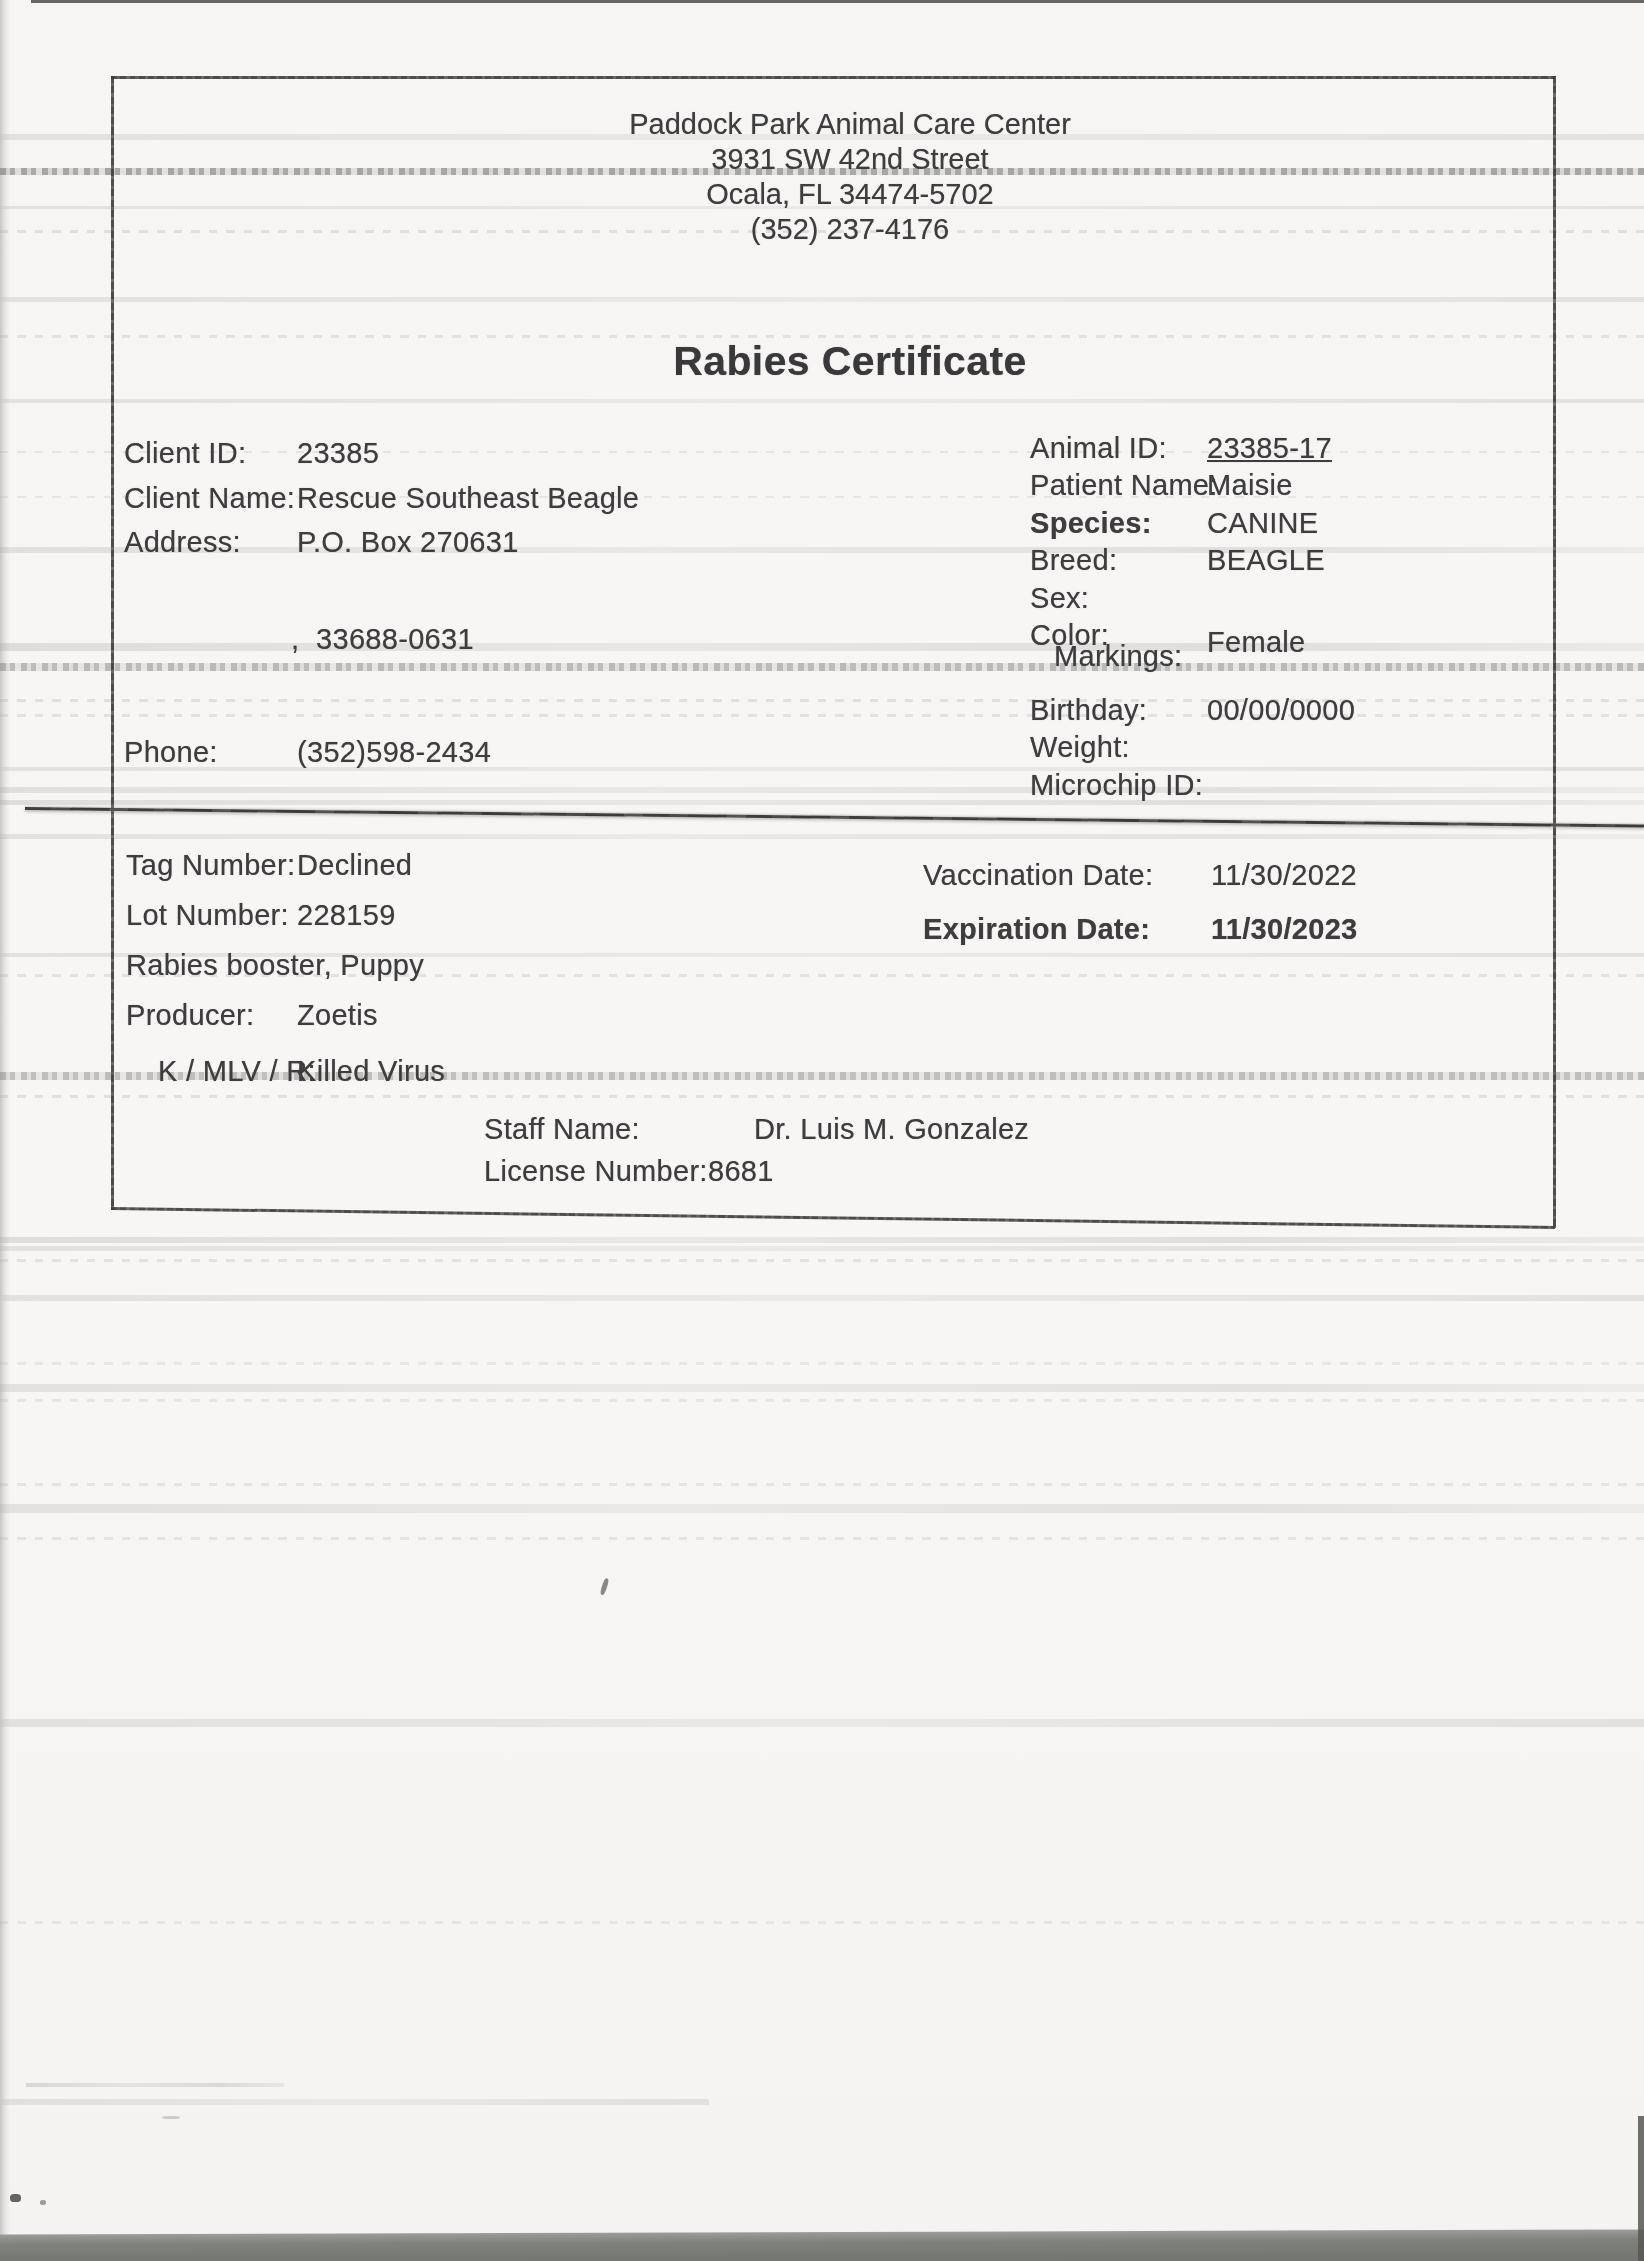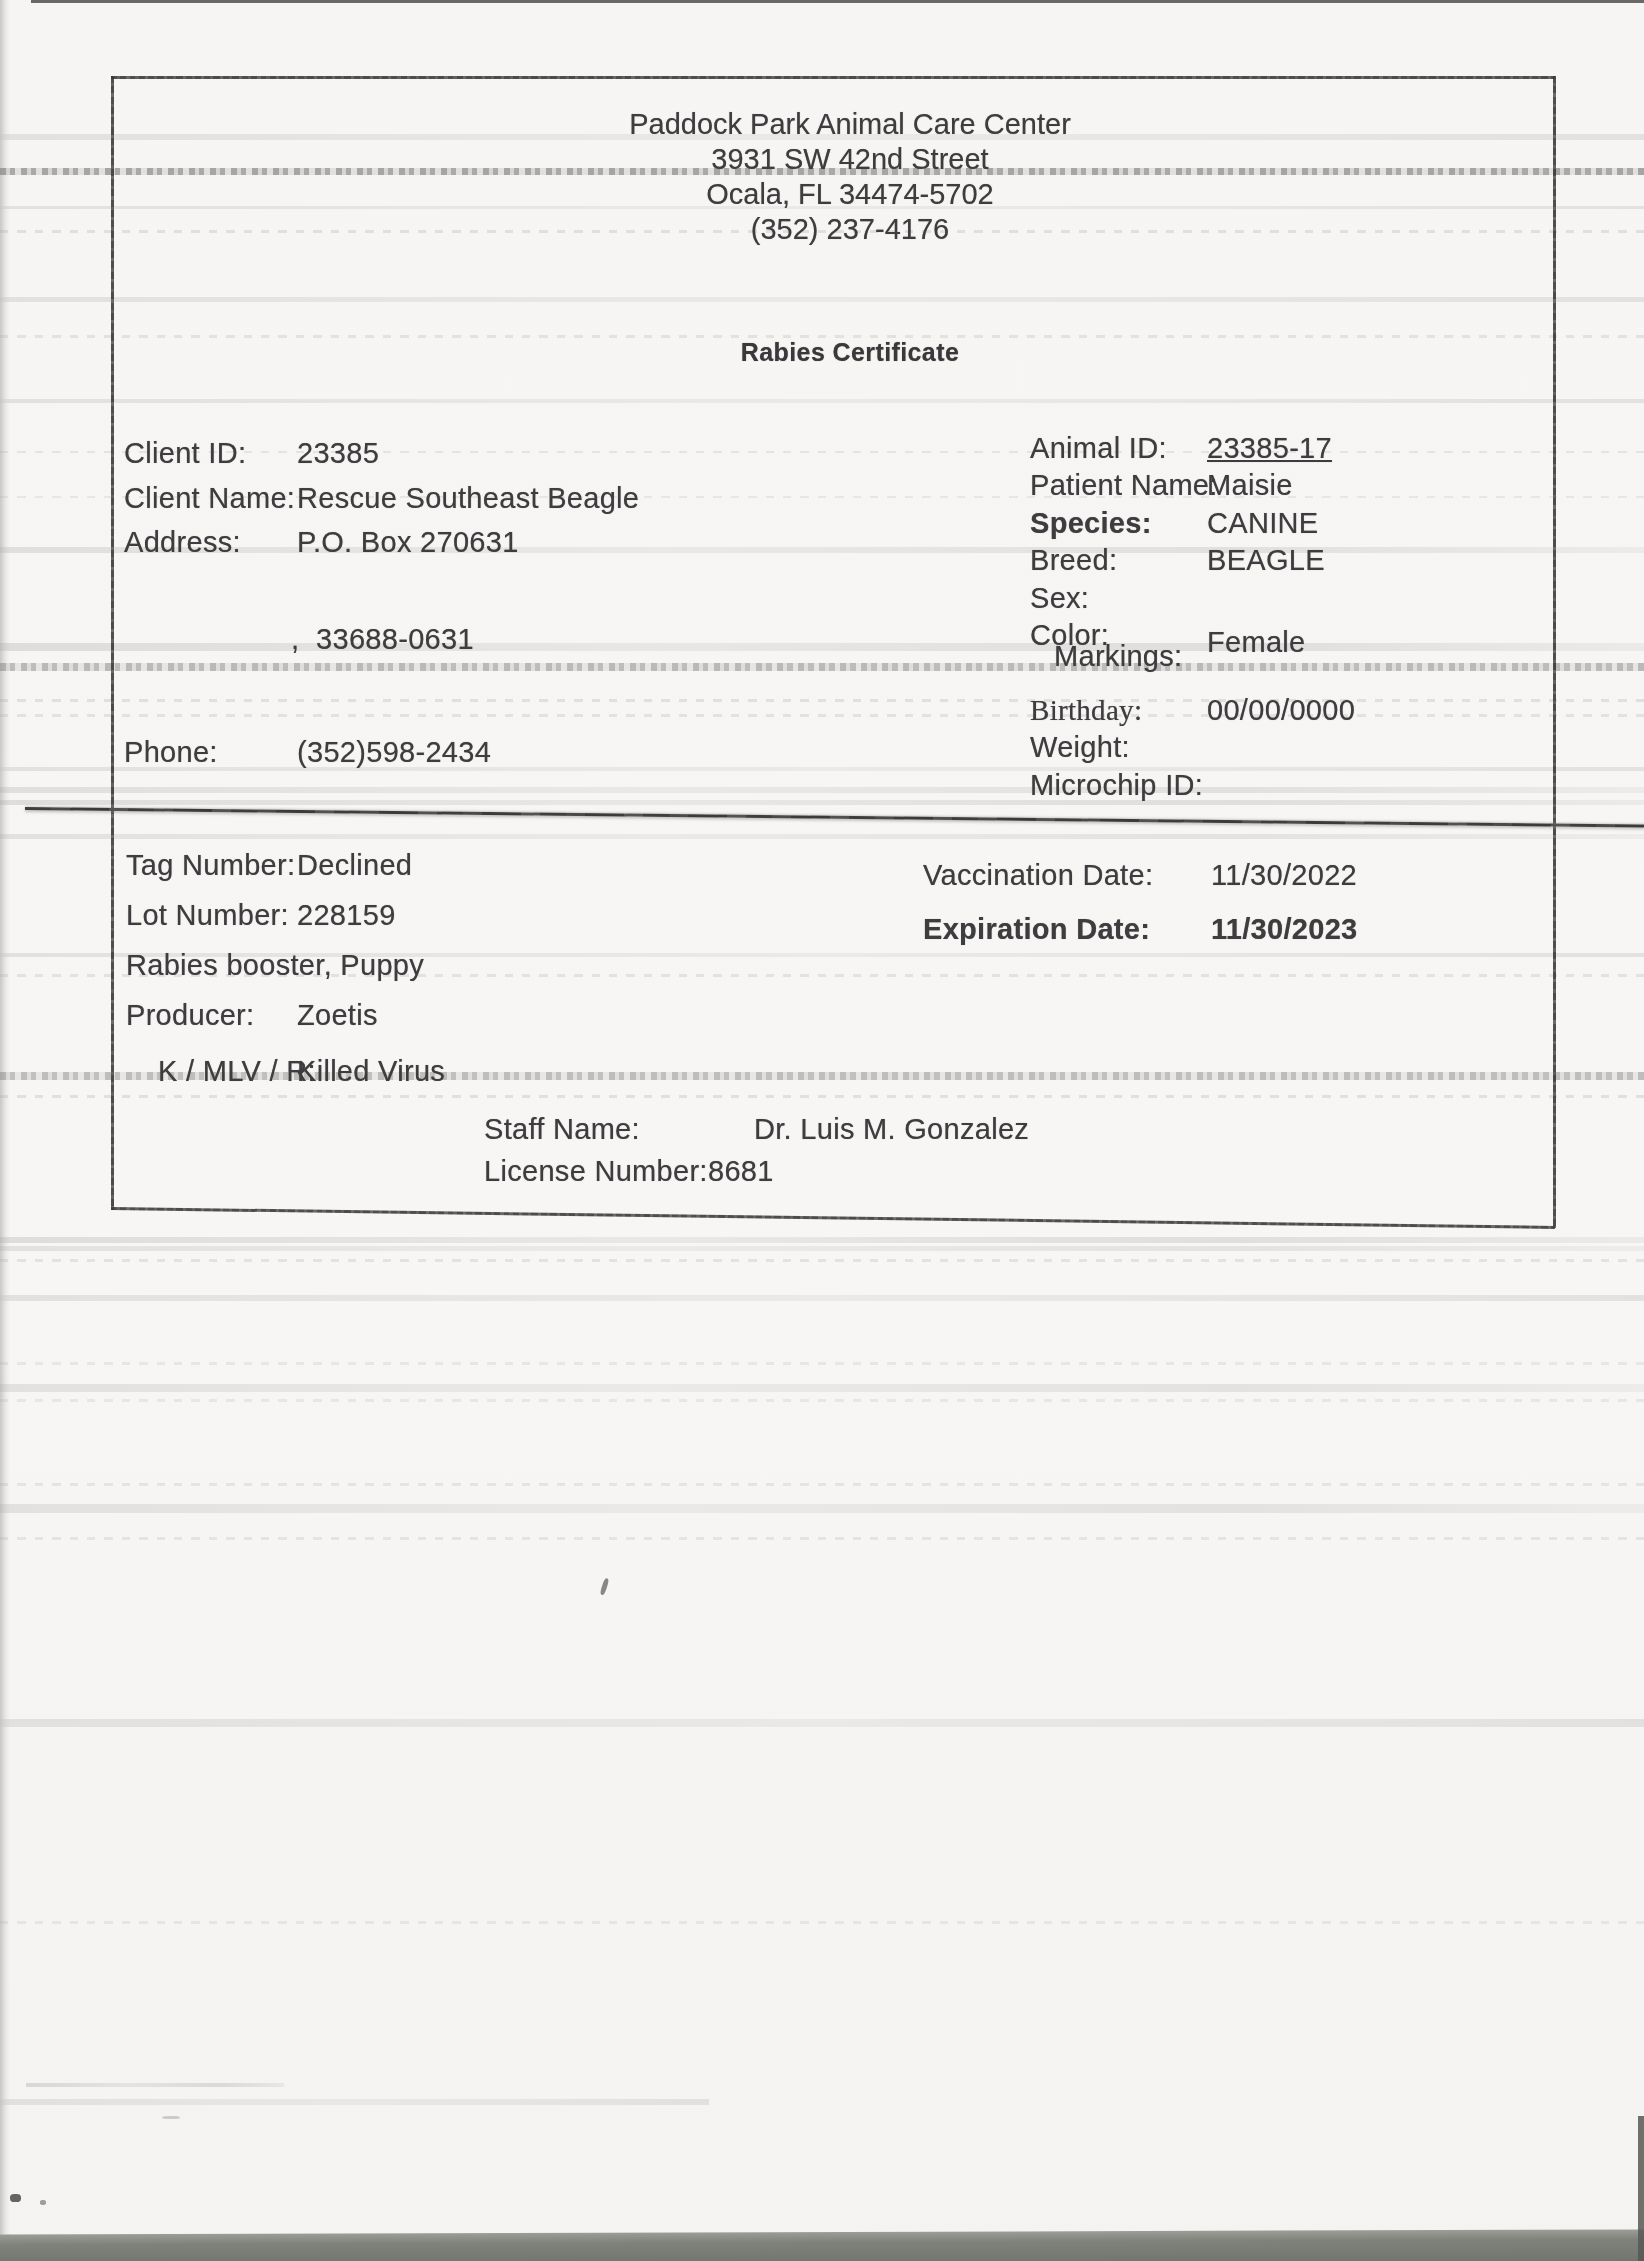--- a/index.html
+++ b/index.html
@@ -7,21 +7,21 @@
     position:relative;width:1644px;height:2261px;overflow:hidden;
     background:linear-gradient(180deg,#f6f5f3 0%,#f7f6f4 55%,#f4f3f1 100%);
     font-family:"Liberation Sans","DejaVu Sans",sans-serif;color:#3d3c3e;
   }
   .txt{position:absolute;white-space:pre;font-size:29px;letter-spacing:0.3px;
        text-shadow:0 0 0.8px rgba(70,70,70,.55), 0.3px 0.3px 0 rgba(110,110,110,.18);}
   .bold{font-weight:bold;}
   .hdr{position:absolute;left:123px;top:107px;width:1454px;text-align:center;
        font-size:29px;line-height:35px;text-shadow:0 0 0.8px rgba(70,70,70,.55);}
   .title{position:absolute;left:123px;top:338px;width:1454px;text-align:center;
-       font-size:25px;font-weight:bold;letter-spacing:0.4px;color:#39383b;
+       font-size:41px;font-weight:bold;letter-spacing:0.4px;color:#39383b;
        text-shadow:0 0 0.9px rgba(60,60,60,.6);}
   .bx{position:absolute;background:#3a3a38;opacity:.88;}
   .bx.rough{background:repeating-linear-gradient(90deg,#383836 0 5.8px,#4c4c4a 5.8px 9px,#343432 9px 15.5px,#555553 15.5px 18.7px);}
   .bx.vrough{background:repeating-linear-gradient(180deg,#383836 0 7px,#4e4e4c 7px 10.3px,#343432 10.3px 17.4px,#585856 17.4px 20.6px);}
   .streak{position:absolute;left:0;width:1644px;pointer-events:none;}
   .stipple{background:repeating-linear-gradient(90deg,rgba(138,138,136,.75) 0 5.8px,rgba(165,165,163,.40) 5.8px 10.3px,rgba(128,128,126,.65) 10.3px 15.5px,rgba(175,175,173,.30) 15.5px 21px);}
   .soft{background:linear-gradient(90deg,rgba(170,170,168,.55),rgba(185,185,183,.40) 40%,rgba(168,168,166,.5) 75%,rgba(190,190,188,.35));}
   .faint{background:linear-gradient(90deg,rgba(196,196,194,.42),rgba(205,205,203,.30) 50%,rgba(195,195,193,.40));}
   .dotted{background:repeating-linear-gradient(90deg,rgba(165,165,163,.55) 0 8.4px,rgba(0,0,0,0) 8.4px 17.4px);}
   .divider{position:absolute;left:24.5px;top:807px;width:1620px;height:3.2px;
@@ -110,21 +110,21 @@
   <span class="txt" style="left:1030px;top:507px;font-weight:bold;">Species:</span>
   <span class="txt" style="left:1207px;top:507px;">CANINE</span>
   <span class="txt" style="left:1030px;top:544px;">Breed:</span>
   <span class="txt" style="left:1207px;top:544px;">BEAGLE</span>
   <span class="txt" style="left:1030px;top:582px;">Sex:</span>
   <span class="txt" style="left:1207px;top:582px;margin-top:44px;">Female</span>
   <span class="txt" style="left:1030px;top:619px;">Color:</span>
   <span class="txt" style="left:1207px;top:619px;"></span>
   <span class="txt" style="left:1030px;top:640px;margin-left:24px;">Markings:</span>
   <span class="txt" style="left:1207px;top:656px;"></span>
-  <span class="txt" style="left:1030px;top:694px;font-family:Liberation Serif, serif;">Birthday:</span>
+  <span class="txt" style="left:1030px;top:694px;">Birthday:</span>
   <span class="txt" style="left:1207px;top:694px;">00/00/0000</span>
   <span class="txt" style="left:1030px;top:731px;">Weight:</span>
   <span class="txt" style="left:1207px;top:731px;"></span>
   <span class="txt" style="left:1030px;top:769px;">Microchip ID:</span>
   <span class="txt" style="left:1207px;top:769px;"></span>
 
   <span class="txt" style="left:126px;top:849px;">Tag Number:</span>
   <span class="txt" style="left:297px;top:849px;">Declined</span>
   <span class="txt" style="left:126px;top:899px;">Lot Number:</span>
   <span class="txt" style="left:297px;top:899px;">228159</span>

